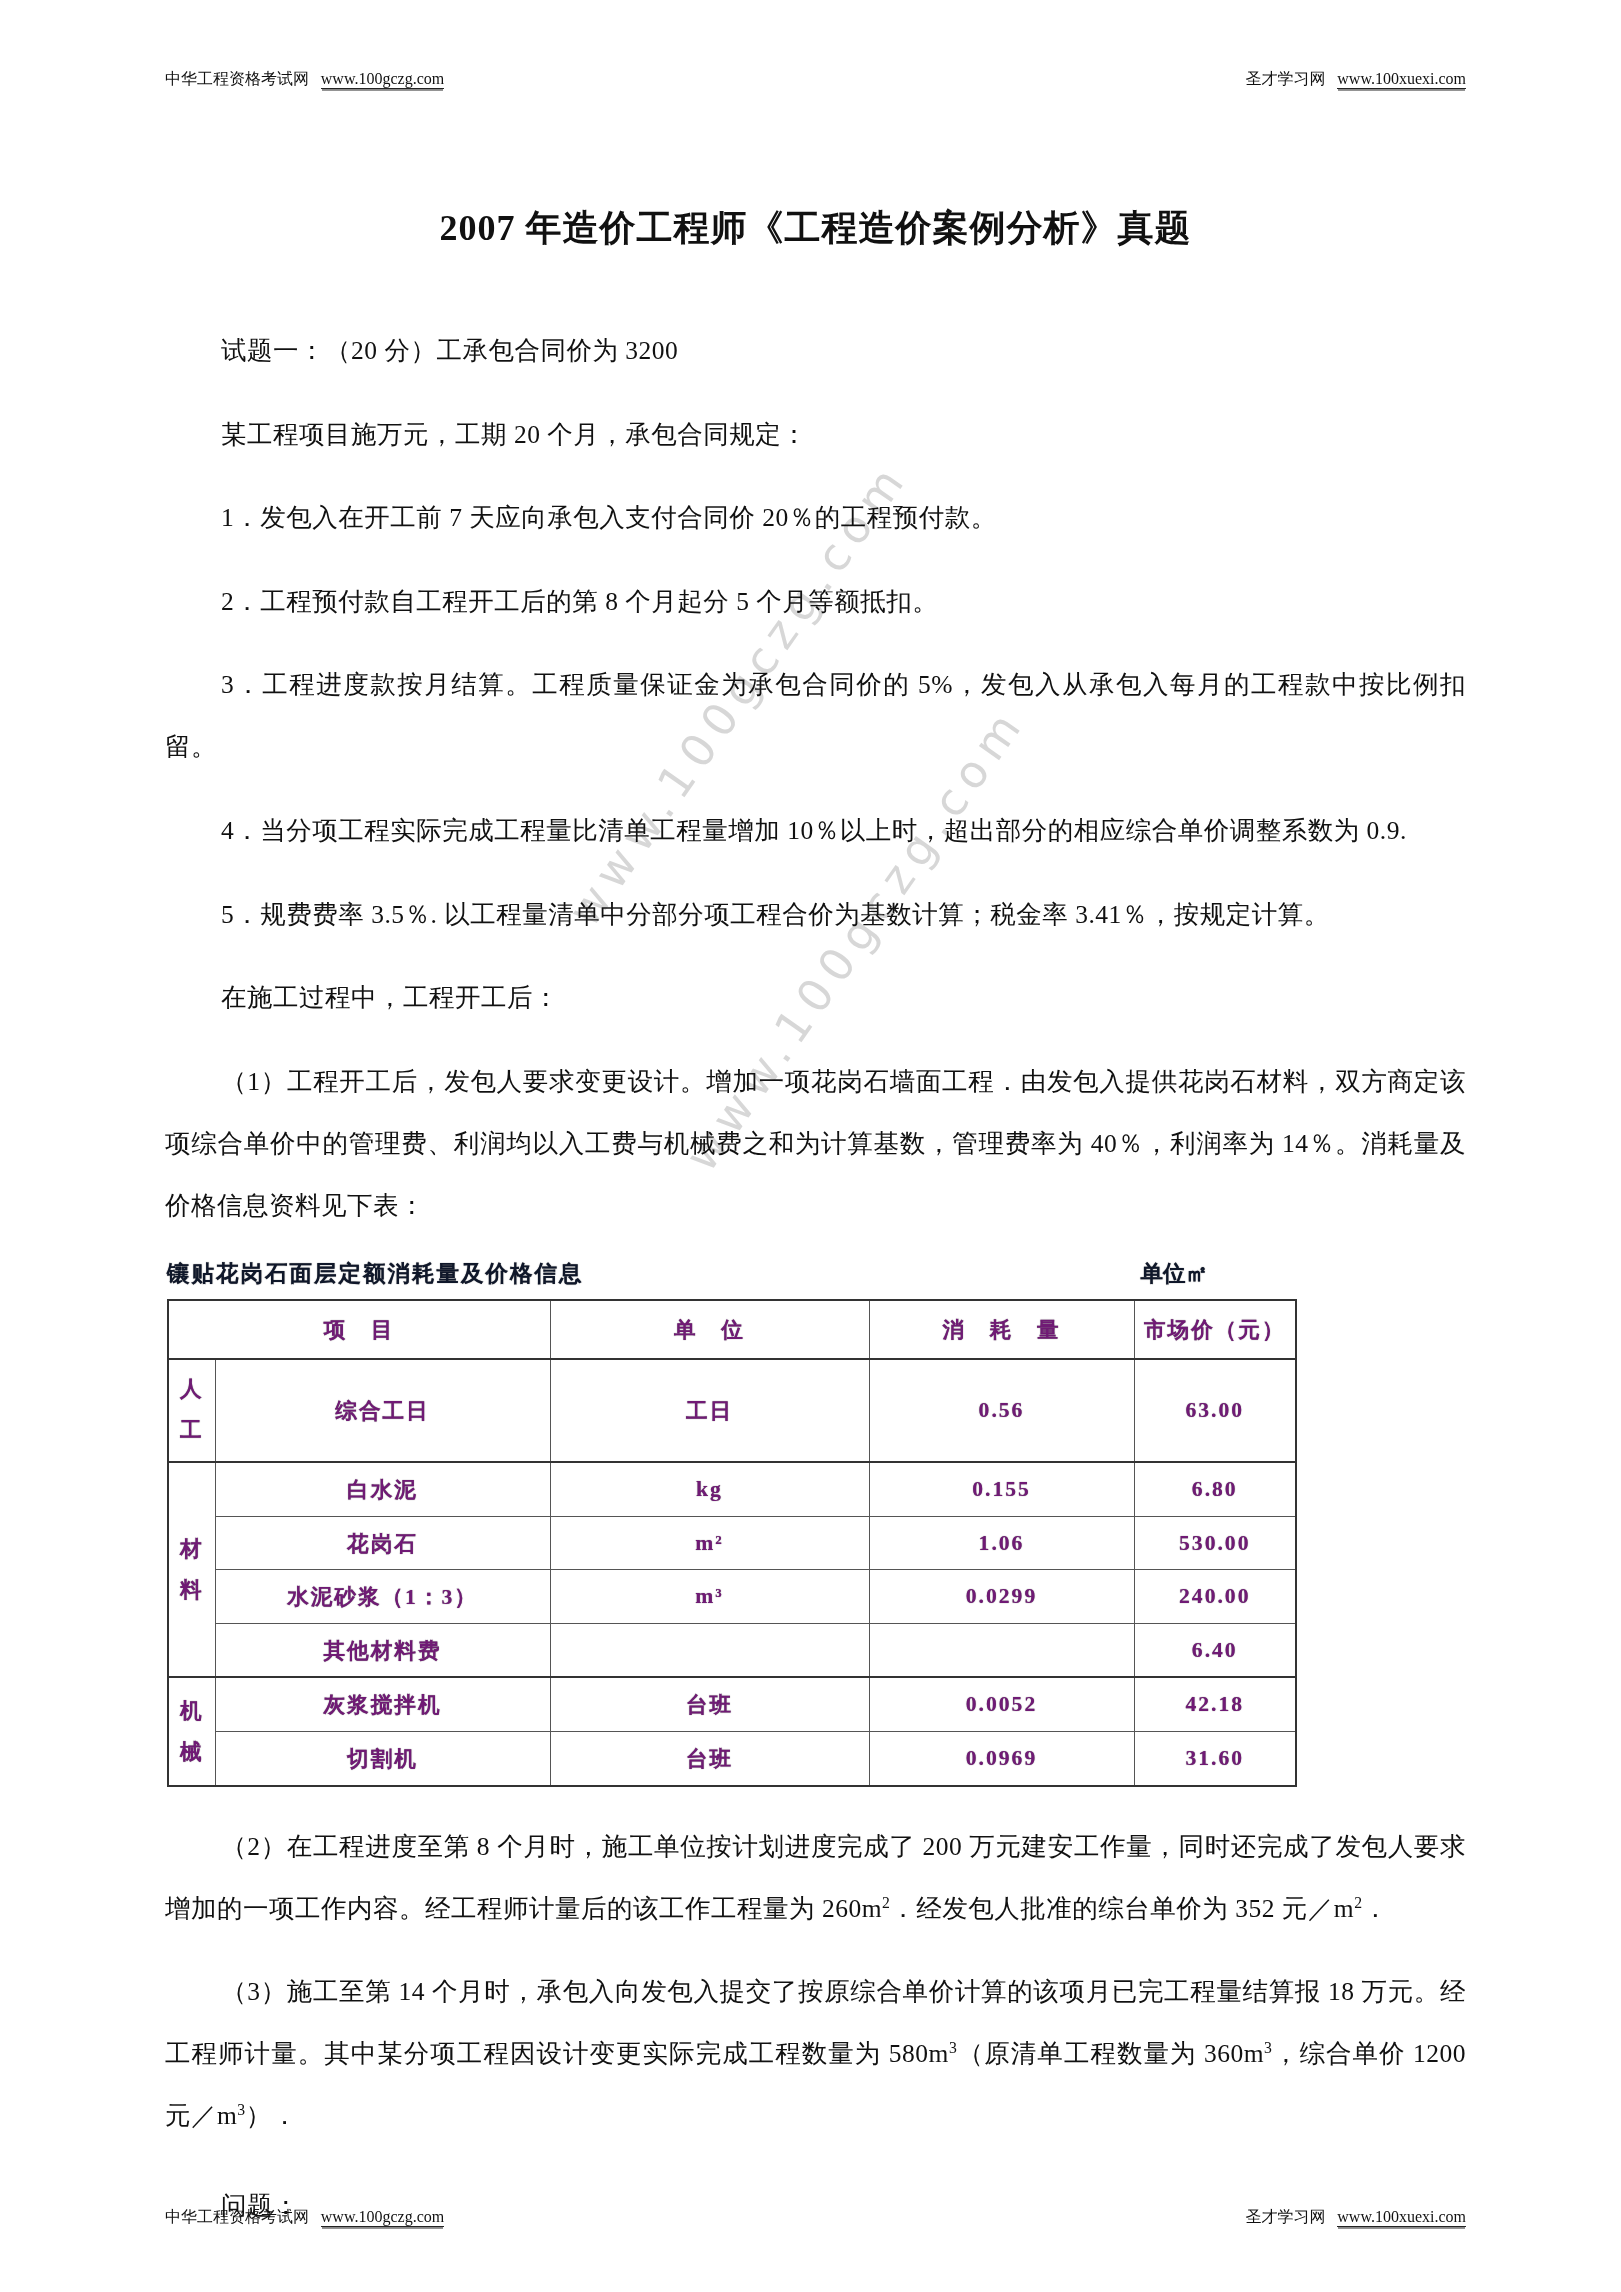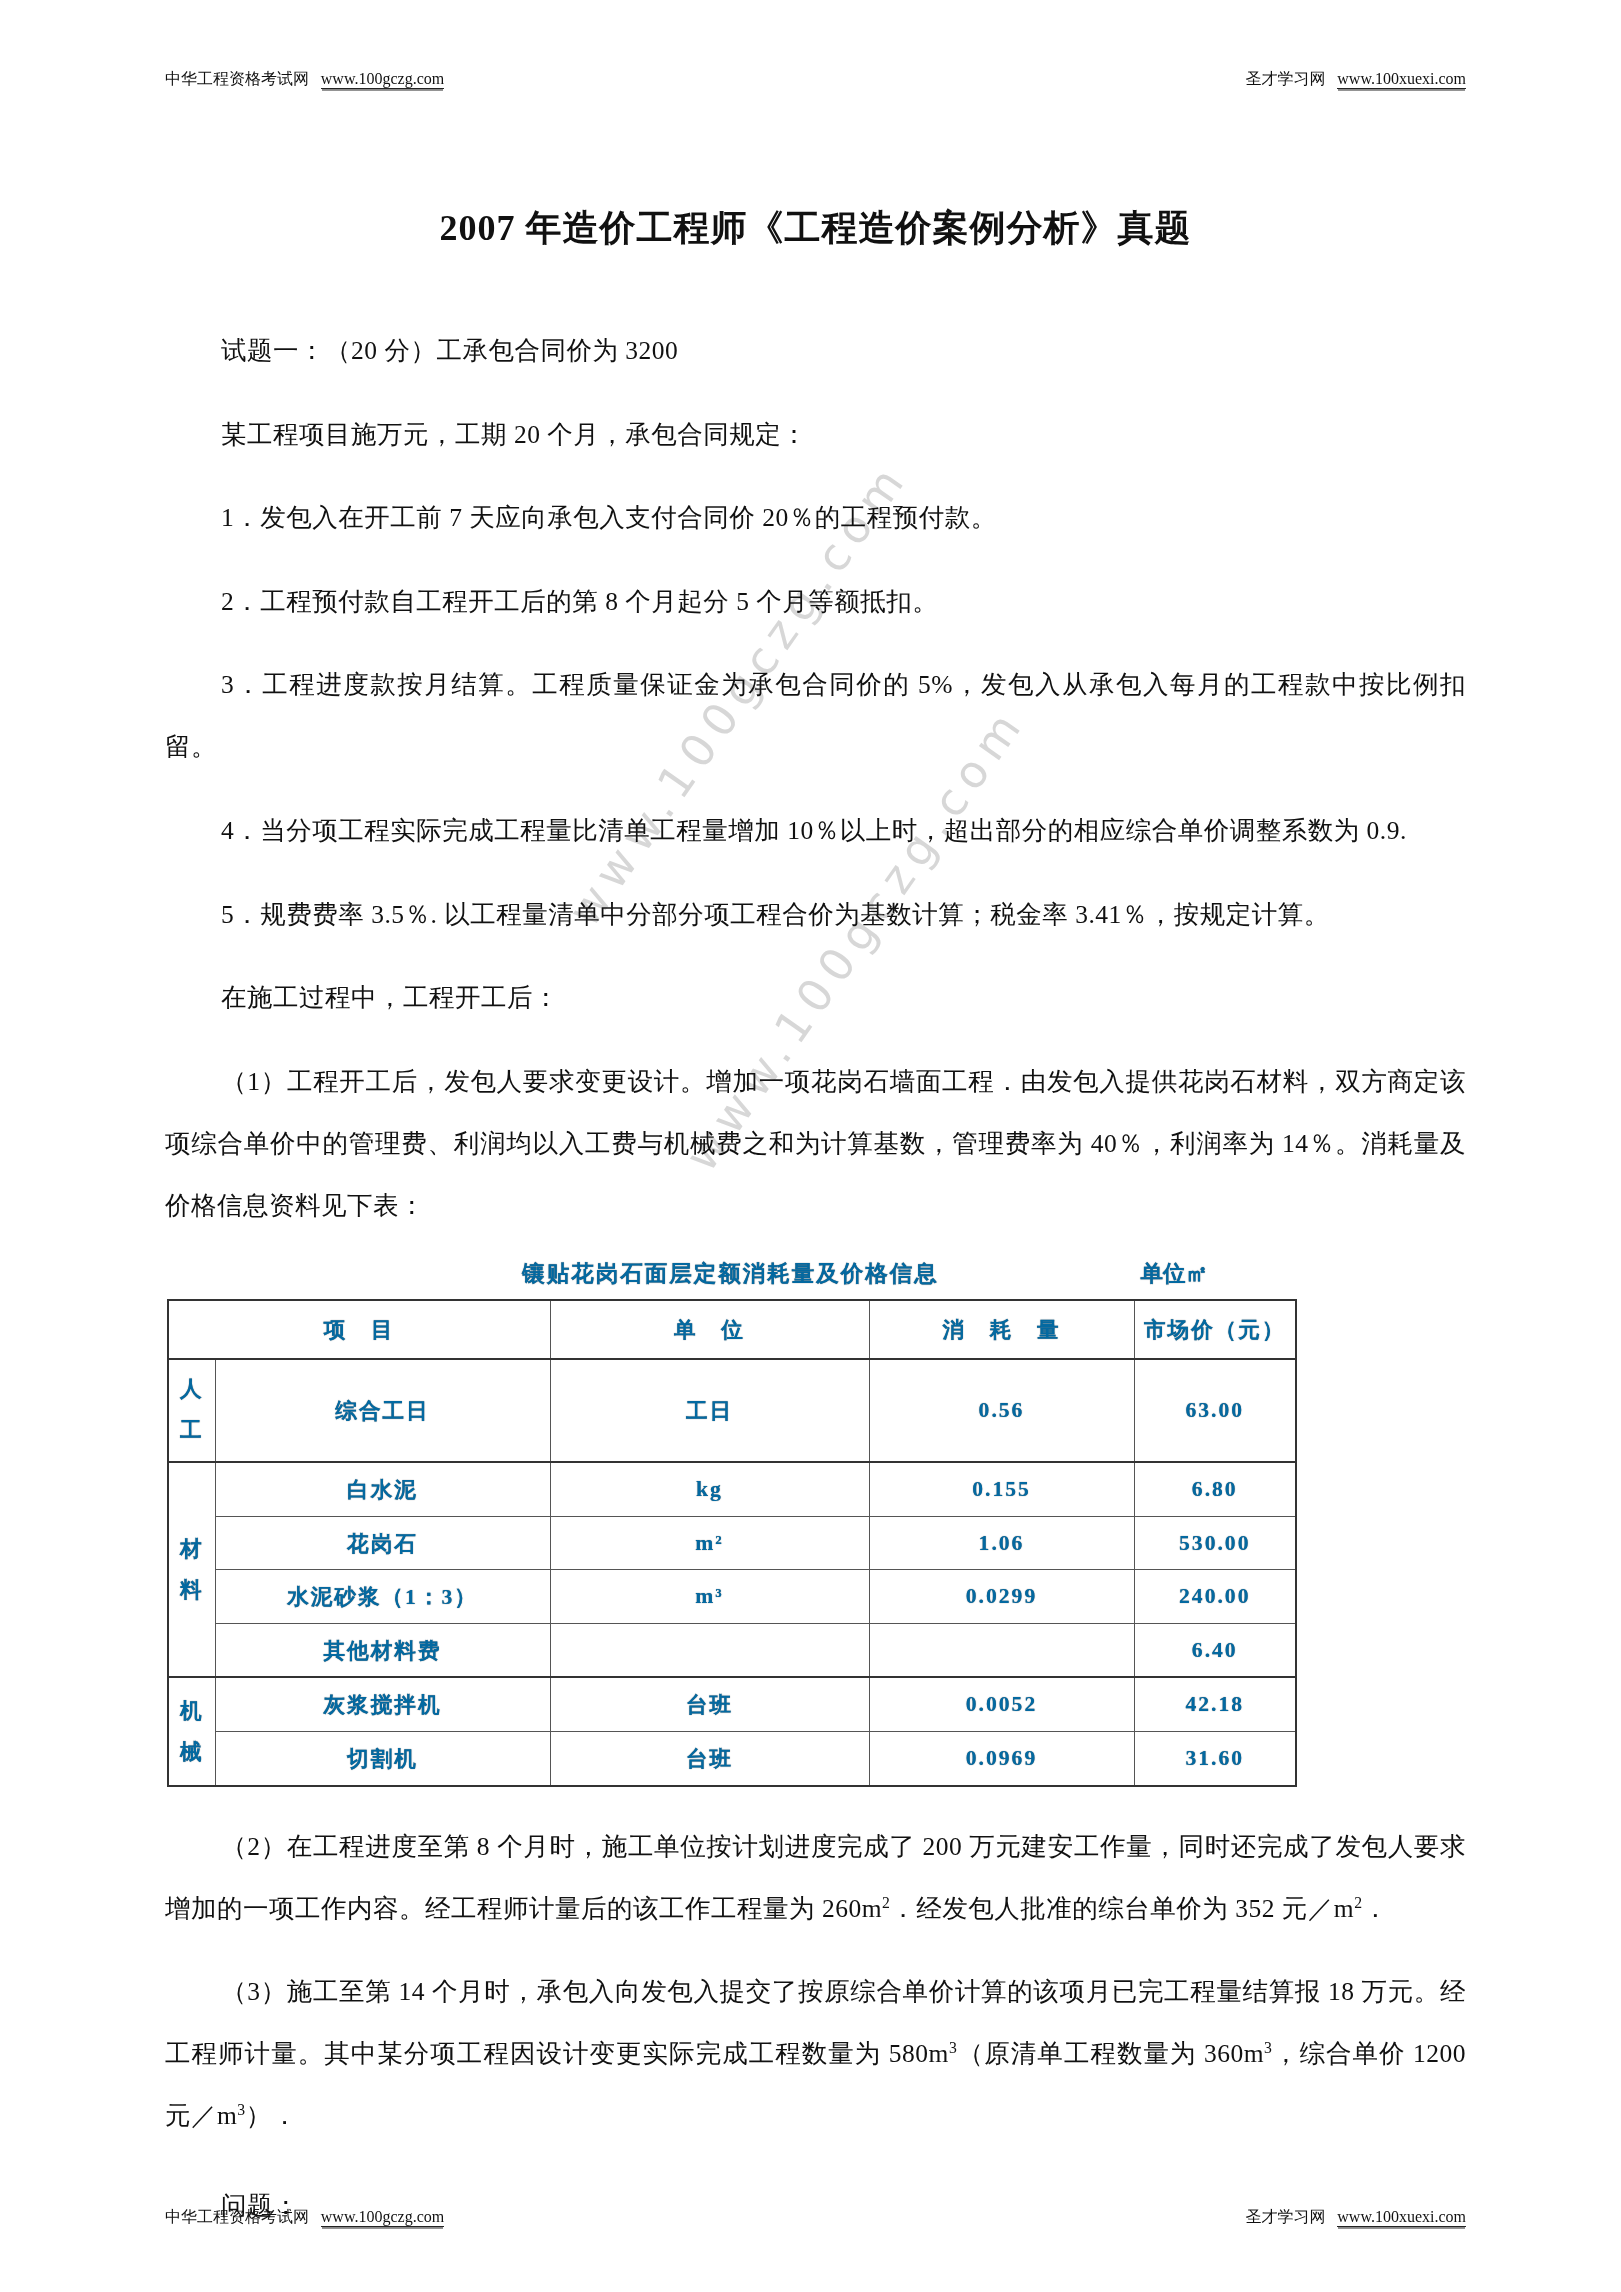--- a/index.html
+++ b/index.html
@@ -54,39 +54,39 @@
   
   .tbl-wrap {
     margin: 13.7px 0 29px 2px;
     width: 1127px;
     filter: blur(0.5px);
   }
   .tbl-caption {
     position: relative;
     font-size: 22.5px;
     font-weight: bold;
-    text-align: center;
-    color: #0369a1;
+    text-align: left;
+    color: #0f172a;
     margin-bottom: 9.8px;
     letter-spacing: 2px;
     text-shadow: 0 0 1px #555;
   }
   .tbl-caption .unit {
     position: absolute;
     right: 86px; top: 0;
     font-weight: bold;
     letter-spacing: 0;
   }
   table.info {
     border-collapse: collapse;
     width: 1127px;
     table-layout: fixed;
     font-size: 21.6px;
     font-weight: bold;
-    color: #0369a1;
+    color: #701a75;
     text-shadow: 0 0 1px #666;
     border-radius: 15px;
   }
   table.info th, table.info td {
     border: 1px solid #555;
     text-align: center;
     padding: 9.8px 3.9px;
     letter-spacing: 2px;
   }
   table.info { border: 2px solid #333; }

